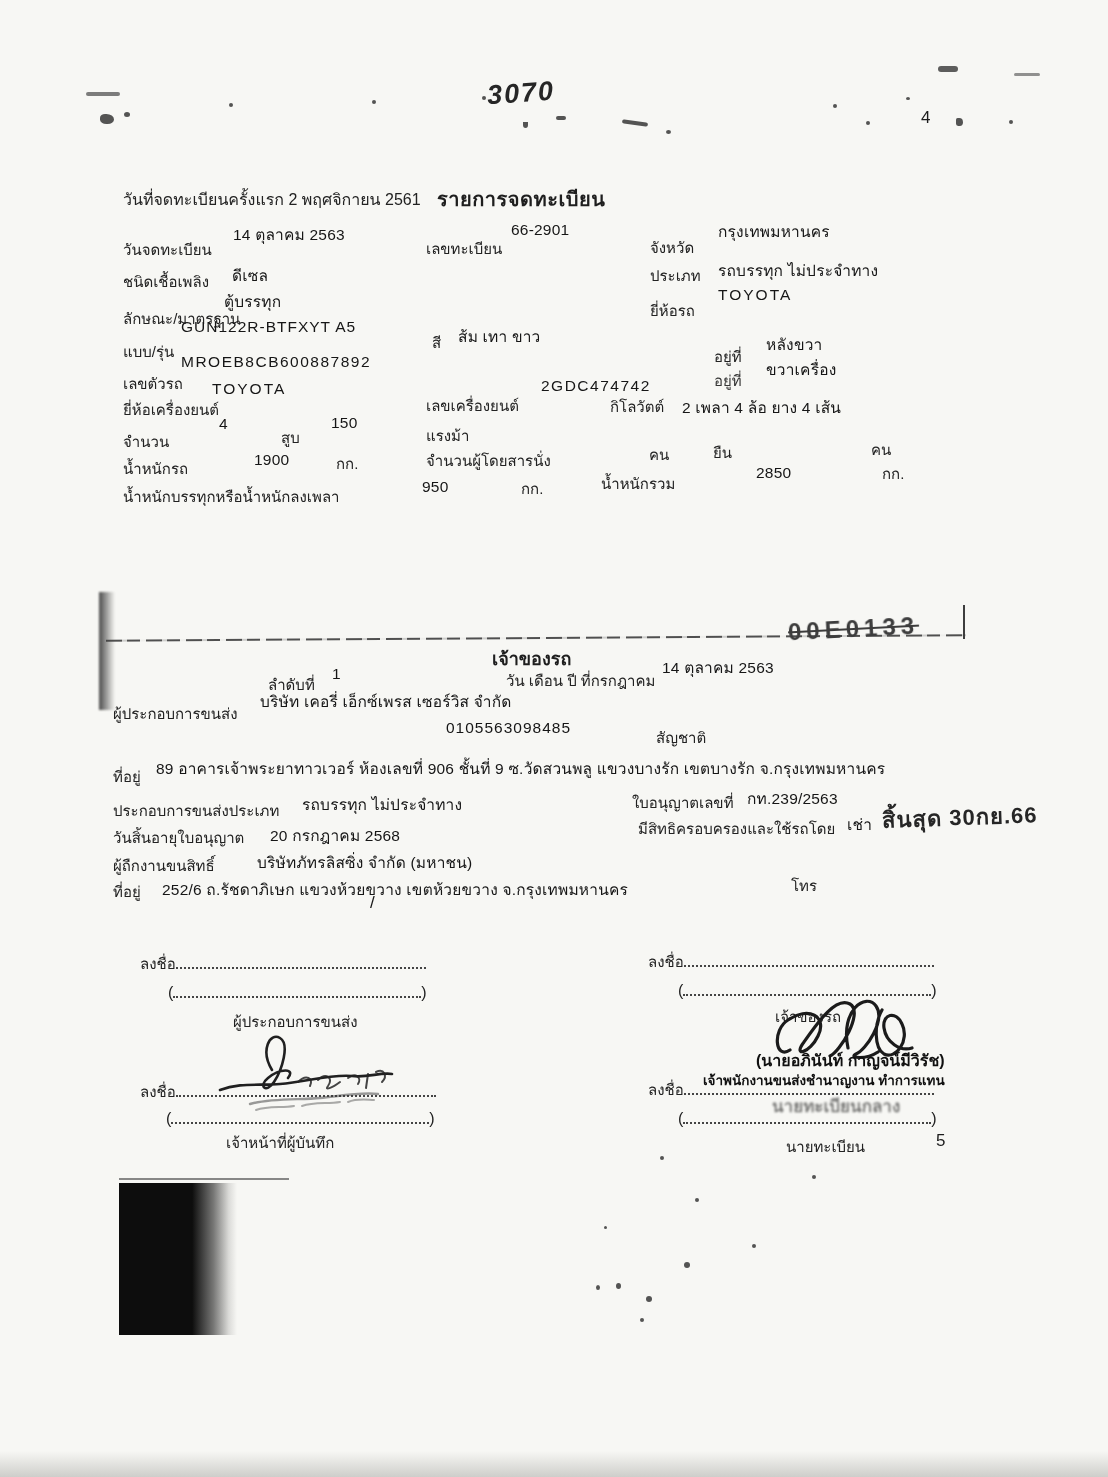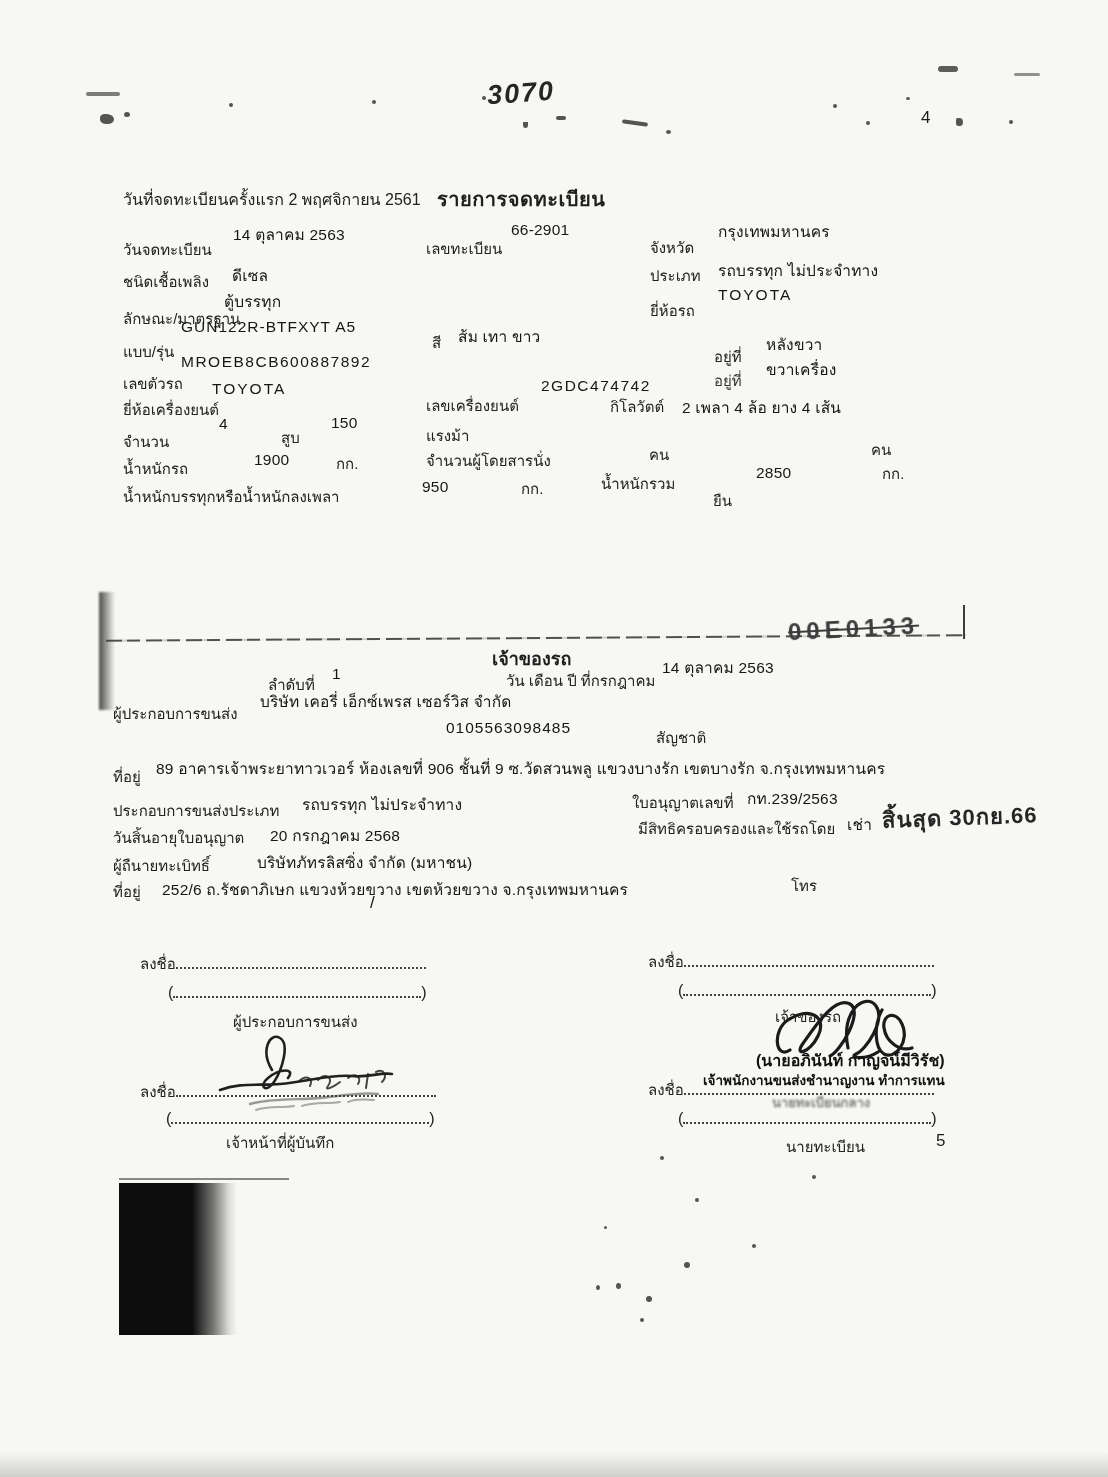--- a/index.html
+++ b/index.html
@@ -136,21 +136,21 @@
   <div class="abs val" style="left:219px;top:415px;">4</div>
   <div class="abs lbl" style="left:281px;top:426px;">สูบ</div>
   <div class="abs val" style="left:331px;top:414px;">150</div>
   <div class="abs lbl" style="left:426px;top:424px;">แรงม้า</div>
 
   <div class="abs lbl" style="left:123px;top:457px;">น้ำหนักรถ</div>
   <div class="abs val" style="left:254px;top:451px;">1900</div>
   <div class="abs lbl" style="left:336px;top:452px;">กก.</div>
   <div class="abs lbl" style="left:426px;top:449px;">จำนวนผู้โดยสารนั่ง</div>
   <div class="abs lbl" style="left:649px;top:443px;">คน</div>
-  <div class="abs lbl" style="left:713px;top:441px;margin-top:48px;">ยืน</div>
+  <div class="abs lbl" style="left:713px;top:441px;">ยืน</div>
   <div class="abs lbl" style="left:871px;top:438px;">คน</div>
 
   <div class="abs lbl" style="left:123px;top:485px;">น้ำหนักบรรทุกหรือน้ำหนักลงเพลา</div>
   <div class="abs val" style="left:422px;top:478px;">950</div>
   <div class="abs lbl" style="left:521px;top:477px;">กก.</div>
   <div class="abs lbl" style="left:601px;top:472px;">น้ำหนักรวม</div>
   <div class="abs val" style="left:756px;top:464px;">2850</div>
   <div class="abs lbl" style="left:882px;top:462px;">กก.</div>
 
   <div class="smudge-left" style="left:99px;top:592px;width:16px;height:118px;"></div>
@@ -178,21 +178,21 @@
   <div class="abs val" style="left:302px;top:792px;">รถบรรทุก ไม่ประจำทาง</div>
   <div class="abs lbl" style="left:632px;top:791px;">ใบอนุญาตเลขที่</div>
   <div class="abs val" style="left:747px;top:786px;">กท.239/2563</div>
 
   <div class="abs lbl" style="left:113px;top:826px;">วันสิ้นอายุใบอนุญาต</div>
   <div class="abs val" style="left:270px;top:823px;">20 กรกฎาคม 2568</div>
   <div class="abs lbl" style="left:638px;top:817px;">มีสิทธิครอบครองและใช้รถโดย</div>
   <div class="abs val" style="left:847px;top:812px;">เช่า</div>
   <div class="abs hand" style="left:882px;top:800px;font-size:22px;transform:rotate(-2deg);font-style:normal;letter-spacing:1px;">สิ้นสุด 30กย.66</div>
 
-  <div class="abs lbl" style="left:113px;top:854px;">ผู้ถืนายทะเบิทธิ์</div>
+  <div class="abs lbl" style="left:113px;top:854px;">ผู้ถืกงานขนสิทธิ์</div>
   <div class="abs val" style="left:257px;top:850px;">บริษัทภัทรลิสซิ่ง จำกัด (มหาชน)</div>
 
   <div class="abs lbl" style="left:113px;top:880px;">ที่อยู่</div>
   <div class="abs val" style="left:162px;top:877px;">252/6 ถ.รัชดาภิเษก แขวงห้วยขวาง เขตห้วยขวาง จ.กรุงเทพมหานคร</div>
   <div class="abs lbl" style="left:791px;top:874px;">โทร</div>
 
   <div class="abs val" style="left:370px;top:893px;font-size:17px;">/</div>
 
   <div class="abs" style="left:140px;top:952px;">
     <span class="lbl">ลงชื่อ</span><span class="dotline" style="width:250px;"></span>
@@ -212,21 +212,21 @@
 
   <svg class="sig" style="left:770px;top:990px;" width="160" height="85" viewBox="0 0 160 85">
     <path d="M20 60 C5 70 2 40 18 30 C38 16 58 26 48 46 C40 63 22 68 34 52 C48 32 66 6 80 14 C94 22 70 62 60 66 M78 58 C70 20 96 2 106 16 C116 30 96 60 86 64 C78 68 96 70 108 62 M112 20 C104 34 104 58 114 64 C126 70 140 50 132 34 C126 20 112 24 114 38 C116 52 130 62 142 58" fill="none" stroke="#1b1b1b" stroke-width="3.2" stroke-linecap="round"></path>
   </svg>
 
   <div class="abs stamp-text" style="left:756px;top:1048px;font-size:16px;">(นายอภินันท์ กาญจน์มีวิรัช)</div>
   <div class="abs stamp-text" style="left:703px;top:1069px;font-size:13.5px;">เจ้าพนักงานขนส่งชำนาญงาน ทำการแทน</div>
   <div class="abs" style="left:648px;top:1078px;">
     <span class="lbl">ลงชื่อ</span><span class="dotline" style="width:250px;"></span>
   </div>
-  <div class="abs stamp-text faint" style="left:772px;top:1092px;font-size:13px;">นายทะเบียนกลาง</div>
+  <div class="abs stamp-text faint" style="left:772px;top:1092px;font-size:17px;">นายทะเบียนกลาง</div>
   <div class="abs" style="left:678px;top:1108px;">
     <span class="paren">(</span><span class="dotline" style="width:248px;"></span><span class="paren">)</span>
   </div>
   <div class="abs lbl" style="left:786px;top:1135px;">นายทะเบียน</div>
   <div class="abs pagenum" style="left:936px;top:1131px;">5</div>
 
   <div class="abs" style="left:140px;top:1080px;">
     <span class="lbl">ลงชื่อ</span><span class="dotline" style="width:260px;"></span>
   </div>
   <div class="abs" style="left:166px;top:1108px;">

